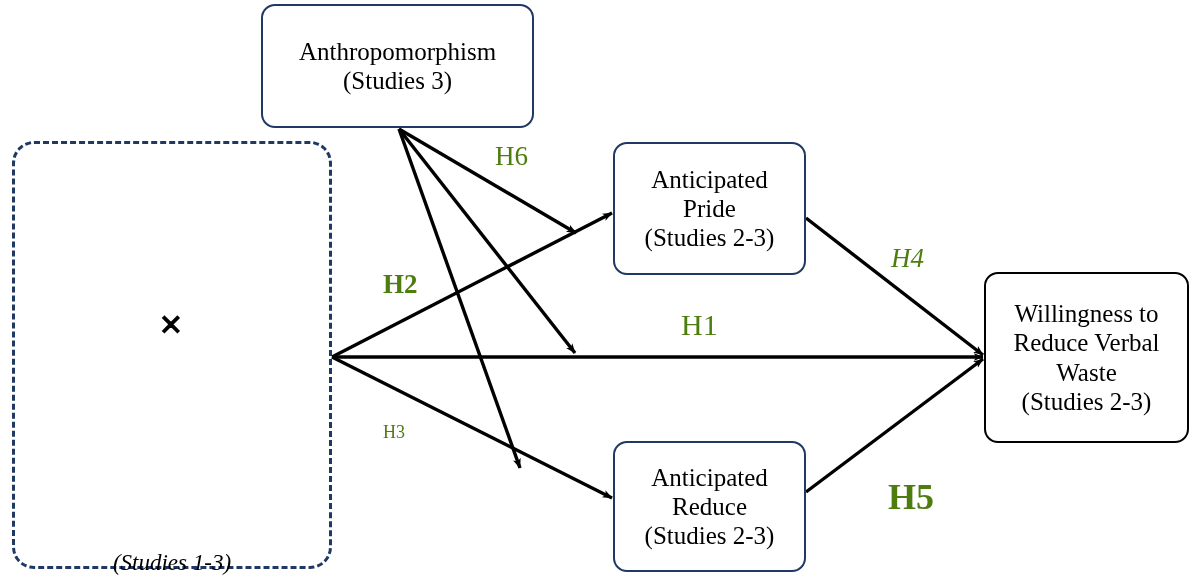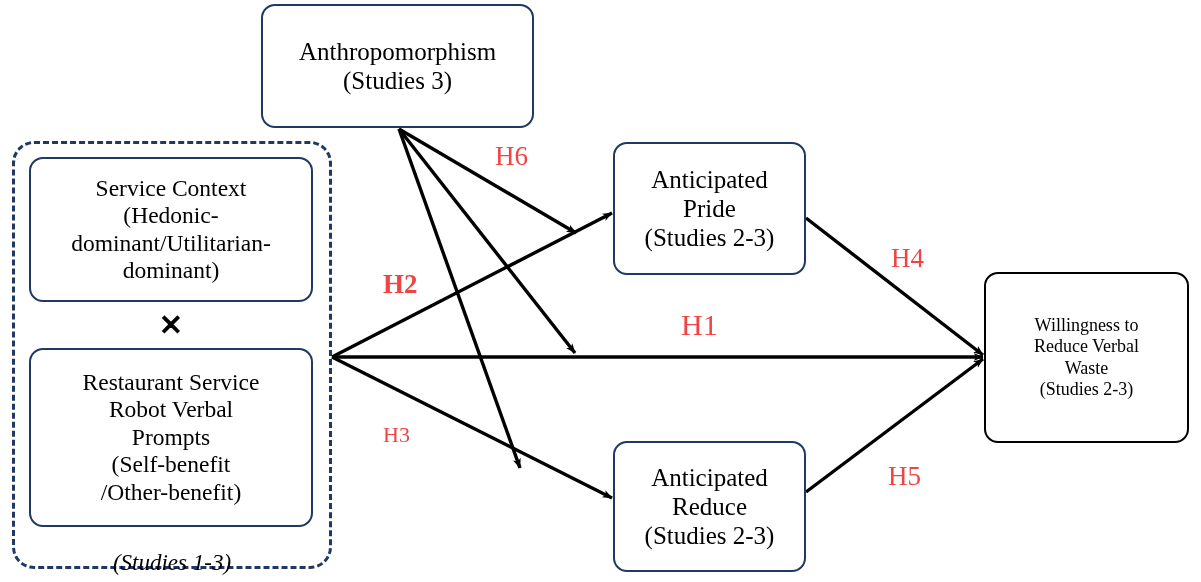--- a/index.html
+++ b/index.html
@@ -58,21 +58,21 @@
   }
   .times-symbol {
     position: absolute;
     text-align: center;
     font-weight: bold;
     color: #000000;
     font-family: "Liberation Sans", sans-serif;
   }
   .hlabel {
     position: absolute;
-    color: #ef4444;
+    color: #4d7c0f;
     white-space: nowrap;
   }
 </style>
 </head>
 <body>
 
 <div id="canvas">
 
   <svg id="wires" viewBox="0 0 1201 582">
     <defs>
@@ -98,58 +98,45 @@
     <path d="M399,129 L520,468" stroke="#000000" stroke-width="3.4" fill="none" marker-end="url(#ah)"></path>
   </svg>
 
   <div class="node" style="left:261px; top:4px; width:273px; height:124px; font-size:25px;">
     <span class="ln">Anthropomorphism</span>
     <span class="ln studies">(Studies 3)</span>
   </div>
 
   <div class="dashed-group" style="left:12px; top:141px; width:320px; height:428px;"></div>
 
-  <div class="node" style="left:29px; top:157px; width:284px; height:145px; font-size:23.5px;">
-    <span class="ln">Service Context</span>
-    <span class="ln">(Hedonic-</span>
-    <span class="ln">dominant/Utilitarian-</span>
-    <span class="ln">dominant)</span>
-  </div>
 
   <div class="times-symbol" style="left:29px; top:308px; width:284px; font-size:29px;">✕</div>
 
-  <div class="node" style="left:29px; top:348px; width:284px; height:179px; font-size:23.5px;">
-    <span class="ln">Restaurant Service</span>
-    <span class="ln">Robot Verbal</span>
-    <span class="ln">Prompts</span>
-    <span class="ln">(Self-benefit</span>
-    <span class="ln">/Other-benefit)</span>
-  </div>
 
   <div class="group-caption" style="left:12px; top:528px; width:320px; font-size:23px;margin-top:22px;">(Studies 1-3)</div>
 
   <div class="node" style="left:613px; top:142px; width:193px; height:133px; font-size:25px;">
     <span class="ln">Anticipated</span>
     <span class="ln">Pride</span>
     <span class="ln studies">(Studies 2-3)</span>
   </div>
 
   <div class="node" style="left:613px; top:441px; width:193px; height:131px; font-size:25px;">
     <span class="ln">Anticipated</span>
     <span class="ln">Reduce</span>
     <span class="ln studies">(Studies 2-3)</span>
   </div>
 
-  <div class="node black-border" style="left:984px; top:272px; width:205px; height:171px; font-size:18px;">
+  <div class="node black-border" style="left:984px; top:272px; width:205px; height:171px; font-size:25px;">
     <span class="ln">Willingness to</span>
     <span class="ln">Reduce Verbal</span>
     <span class="ln">Waste</span>
     <span class="ln studies">(Studies 2-3)</span>
   </div>
 
   <div class="hlabel" style="left:495px; top:141px; font-size:27px;">H6</div>
   <div class="hlabel" style="left:383px; top:269px; font-size:27px;font-weight:bold;">H2</div>
   <div class="hlabel" style="left:681px; top:308px; font-size:30px;">H1</div>
-  <div class="hlabel" style="left:891px; top:243px; font-size:27px;">H4</div>
-  <div class="hlabel" style="left:383px; top:422px; font-size:22px;">H3</div>
-  <div class="hlabel" style="left:888px; top:461px; font-size:27px;">H5</div>
+  <div class="hlabel" style="left:891px; top:243px; font-size:27px;font-style:italic;">H4</div>
+  <div class="hlabel" style="left:383px; top:422px; font-size:18px;">H3</div>
+  <div class="hlabel" style="left:888px; top:476px; font-size:36px;font-weight:bold;">H5</div>
 
 </div>
 
 </body></html>

